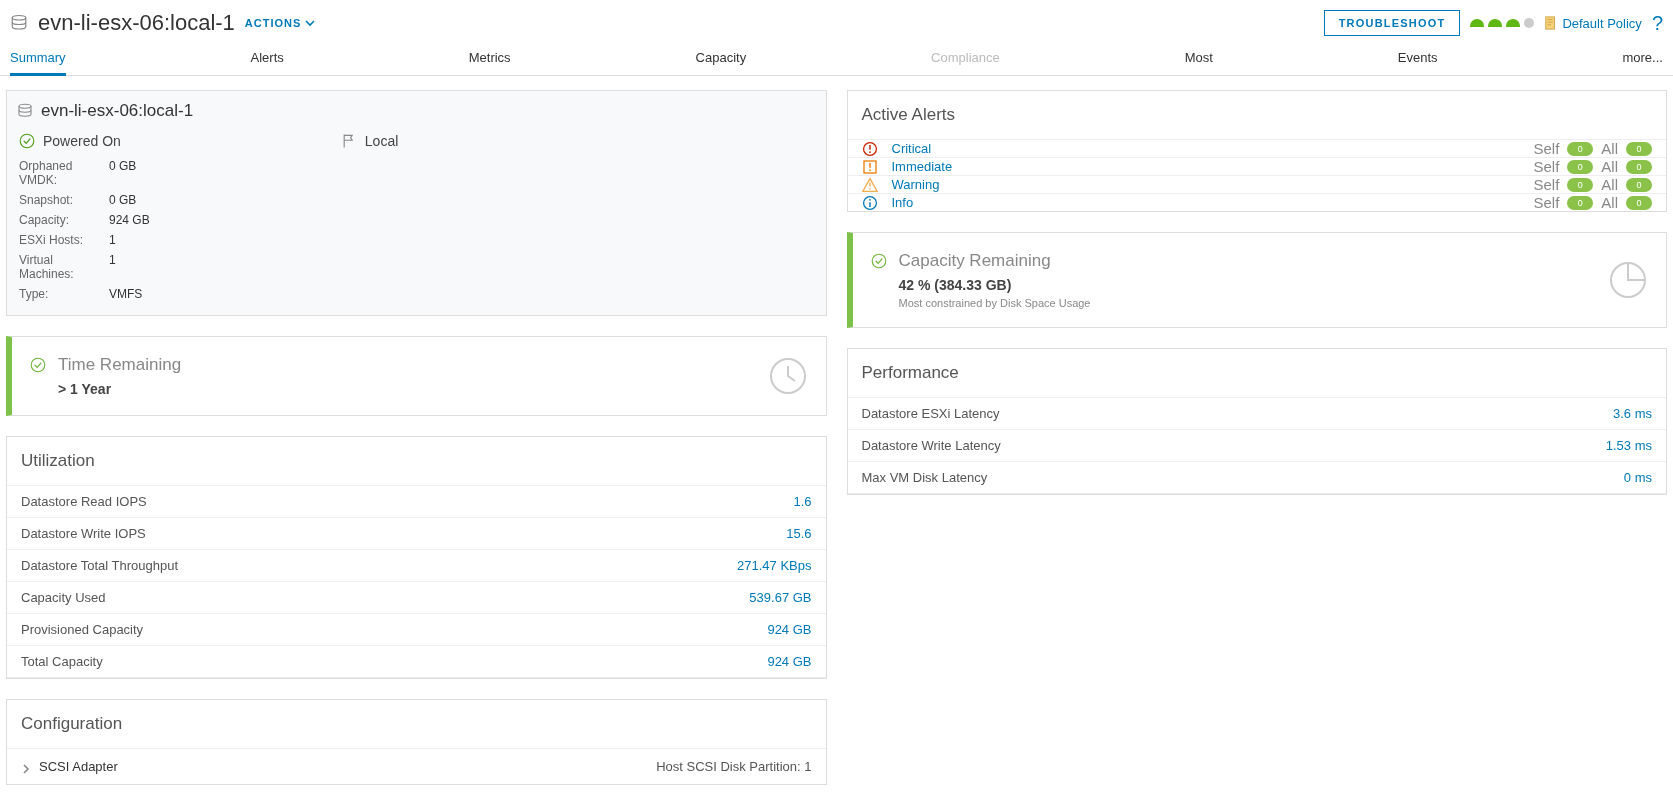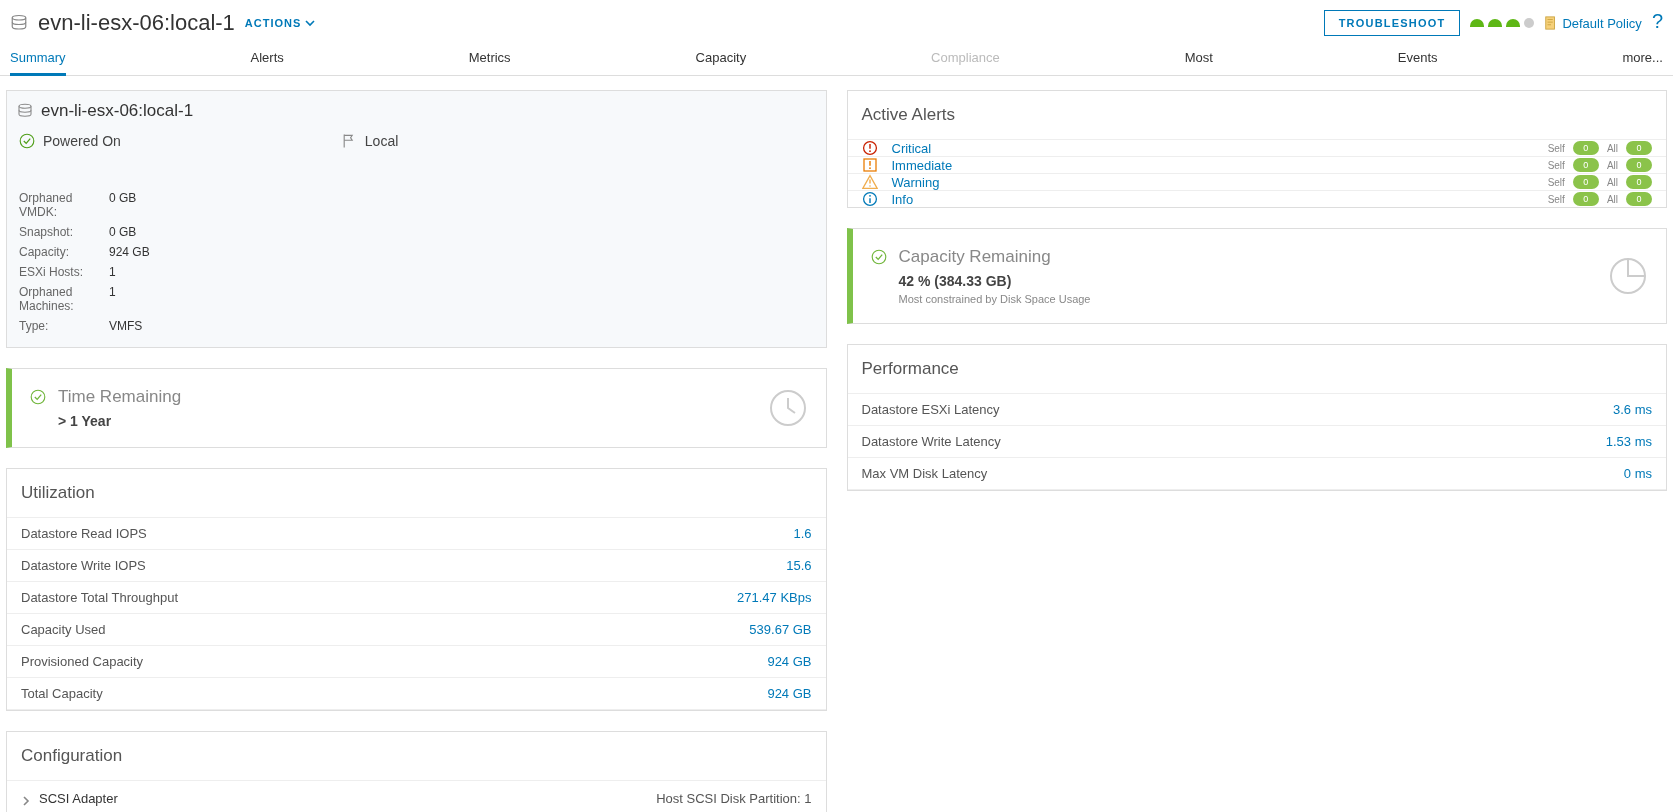--- a/index.html
+++ b/index.html
@@ -4,21 +4,21 @@
 <style>
   * { box-sizing: border-box; margin: 0; padding: 0; }
   body { font-family: "Segoe UI", Arial, sans-serif; font-size: 13px; color: #333; background: #fff; }
   a { color: #0079b8; text-decoration: none; }
 
   .header { display: flex; align-items: center; padding: 10px 10px 0 10px; }
   .header-left { display: flex; align-items: center; gap: 10px; }
   .datastore-icon { color: #888; }
   .page-title { font-size: 22px; font-weight: 300; color: #333; }
   .actions-link { color: #0079b8; font-size: 11px; letter-spacing: 1px; font-weight: 600; display: flex; align-items: center; gap: 4px; cursor: pointer; }
-  .header-right { margin-left: auto; display: flex; gap: 10px; }
+  .header-right { margin-left: auto; display: flex; align-items: center; gap: 10px; }
   .troubleshoot-btn { border: 1px solid #0079b8; color: #0079b8; background: #fff; padding: 6px 14px; font-size: 11px; letter-spacing: 1.2px; font-weight: 600; cursor: pointer; }
   .status-dots { display: flex; gap: 4px; align-items: center; }
   .status-dot { width: 14px; height: 8px; border-radius: 8px 8px 0 0; display: inline-block; }
   .dot-g { background: linear-gradient(#5eb715,#5eb715); }
   .dot-gray { background: #ccc; border-radius: 50%; width: 10px; height: 10px; }
   .policy-link { color: #0079b8; display: flex; align-items: center; gap: 4px; }
   .help-icon { color: #0079b8; font-size: 20px; cursor: pointer; }
 
   .tabs { display: flex; gap: 22px; padding: 14px 10px 0 10px; border-bottom: 1px solid #ddd; justify-content: space-between; }
   .tab { padding-bottom: 8px; font-size: 13px; color: #333; cursor: pointer; }
@@ -30,41 +30,41 @@
 
   .card { border: 1px solid #ddd; background: #fff; }
   .card-head { padding: 14px 14px; font-size: 17px; color: #555; }
 
   .overview-card { background: #f7f9fb; border: 1px solid #ddd; padding: 10px 10px 14px 10px; }
   .overview-title { display: flex; align-items: center; gap: 8px; font-size: 17px; color: #333; padding-bottom: 8px; }
   .overview-row { display: flex; gap: 220px; padding: 4px 2px 10px 2px; align-items: center; }
   .overview-row .item { display: flex; align-items: center; gap: 8px; color: #444; font-size: 14px; }
   .ok-icon { color: #4f9e18; }
   .flag-icon { color: #888; }
-  .kv-grid { display: grid; grid-template-columns: 90px auto; row-gap: 6px; font-size: 12px; color: #666; padding-left: 2px; margin-top: 32px; }
+  .kv-grid { display: grid; grid-template-columns: 90px auto; row-gap: 6px; font-size: 12px; color: #666; padding-left: 2px; }
   .kv-grid .v { color: #333; }
 
   .accent-card { border: 1px solid #ddd; border-left: 6px solid #7fc24a; padding: 18px 18px; display: flex; align-items: center; position: relative; }
   .accent-card .ok-icon { color: #6fb539; margin-right: 12px; align-self: flex-start; margin-top: 2px; }
   .accent-card .title { font-size: 17px; color: #888; padding-bottom: 6px; }
   .accent-card .value { font-size: 14px; font-weight: 600; color: #444; }
   .accent-card .sub { font-size: 11px; color: #888; margin-top: 4px; }
   .accent-card .big-icon { position: absolute; right: 18px; top: 50%; transform: translateY(-50%); color: #ccc; }
 
   .metric-list { border-top: 1px solid #eee; }
   .metric-row { display: flex; justify-content: space-between; padding: 8px 14px; border-bottom: 1px solid #eee; font-size: 13px; align-items: center; }
   .metric-row .label { color: #555; }
   .metric-row .val { color: #0079b8; }
 
   .alerts-list { }
   .alert-row { display: flex; align-items: center; padding: 0 14px; border-top: 1px solid #eee; gap: 14px; font-size: 13px; }
   .alert-row .sev-icon { width: 16px; display: flex; justify-content: center; }
   .alert-row .sev-label { color: #0079b8; flex: 0 0 100px; }
   .alert-counts { margin-left: auto; display: flex; align-items: center; gap: 8px; }
-  .count-label { color: #888; font-size: 10px; }
+  .count-label { color: #888; font-size: 15px; }
   .pill { display: inline-flex; align-items: center; justify-content: center; min-width: 26px; height: 14px; border-radius: 8px; background: #8bc34a; color: #fff; font-size: 9px; padding: 0 6px; }
   .pill.all { background: #8bc34a; }
 
   .config-row { display: flex; padding: 10px 14px; border-top: 1px solid #eee; font-size: 13px; align-items: flex-end; }
   .config-row .chev { color: #888; margin-right: 8px; cursor: pointer; }
   .config-row .right { margin-left: auto; color: #555; }
 
   svg { display: block; }
 </style>
 </head>
@@ -158,21 +158,21 @@
       </div>
       <div class="kv-grid">
         <div>Orphaned VMDK:</div>
         <div class="v">0 GB</div>
         <div>Snapshot:</div>
         <div class="v">0 GB</div>
         <div>Capacity:</div>
         <div class="v">924 GB</div>
         <div>ESXi Hosts:</div>
         <div class="v">1</div>
-        <div>Orphaned Machines:</div>
+        <div>Virtual Machines:</div>
         <div class="v">1</div>
         <div>Type:</div>
         <div class="v">VMFS</div>
       </div>
     </div>
 
     <div class="accent-card">
       <span class="ok-icon">
         <svg width="16" height="16" viewBox="0 0 20 20">
             <circle cx="10" cy="10" r="8.5" fill="none" stroke="#6fb539" stroke-width="1.4"></circle>

